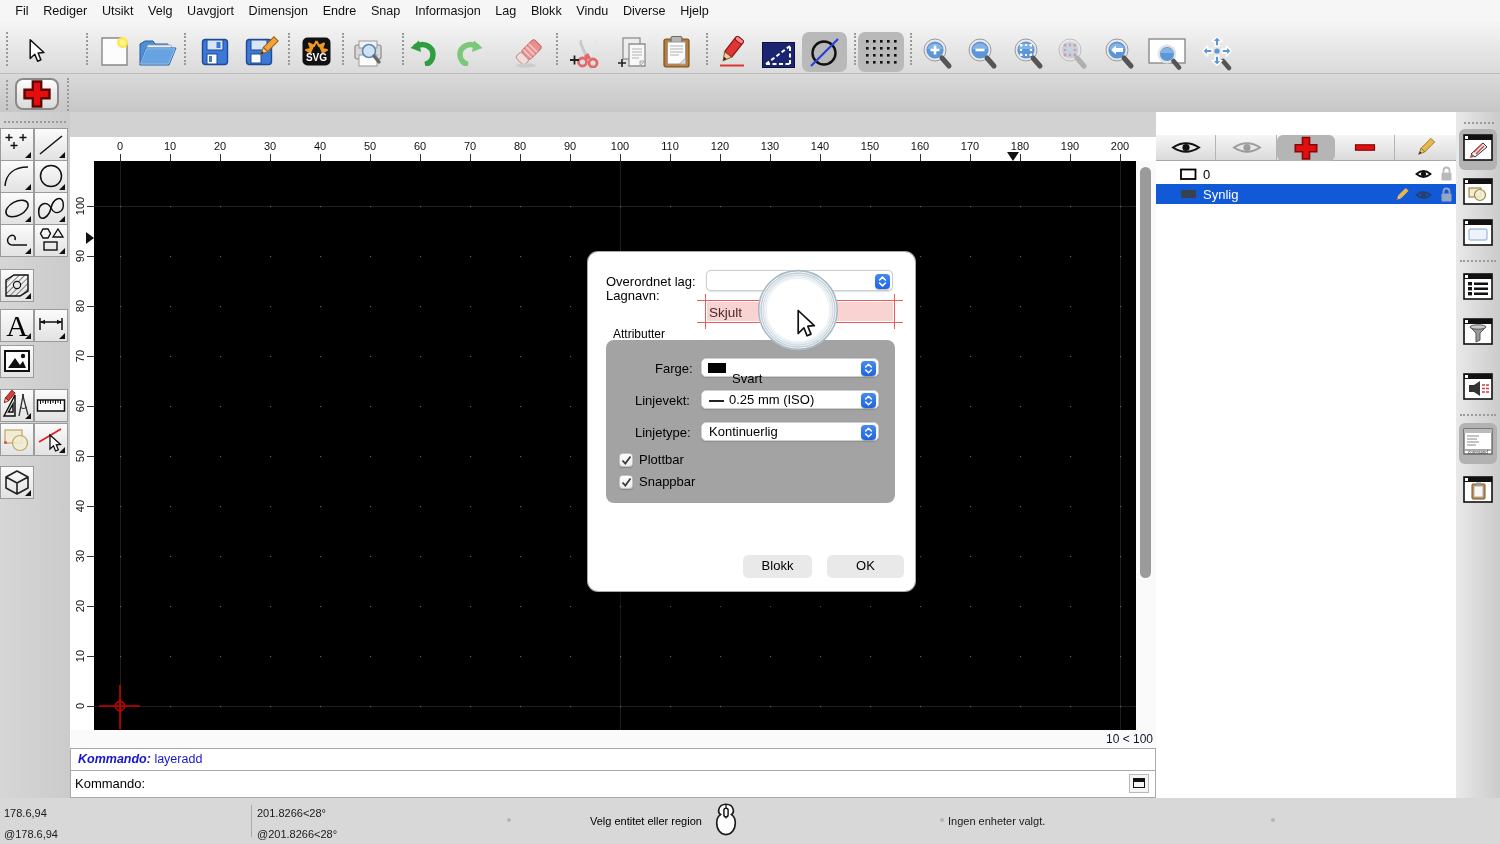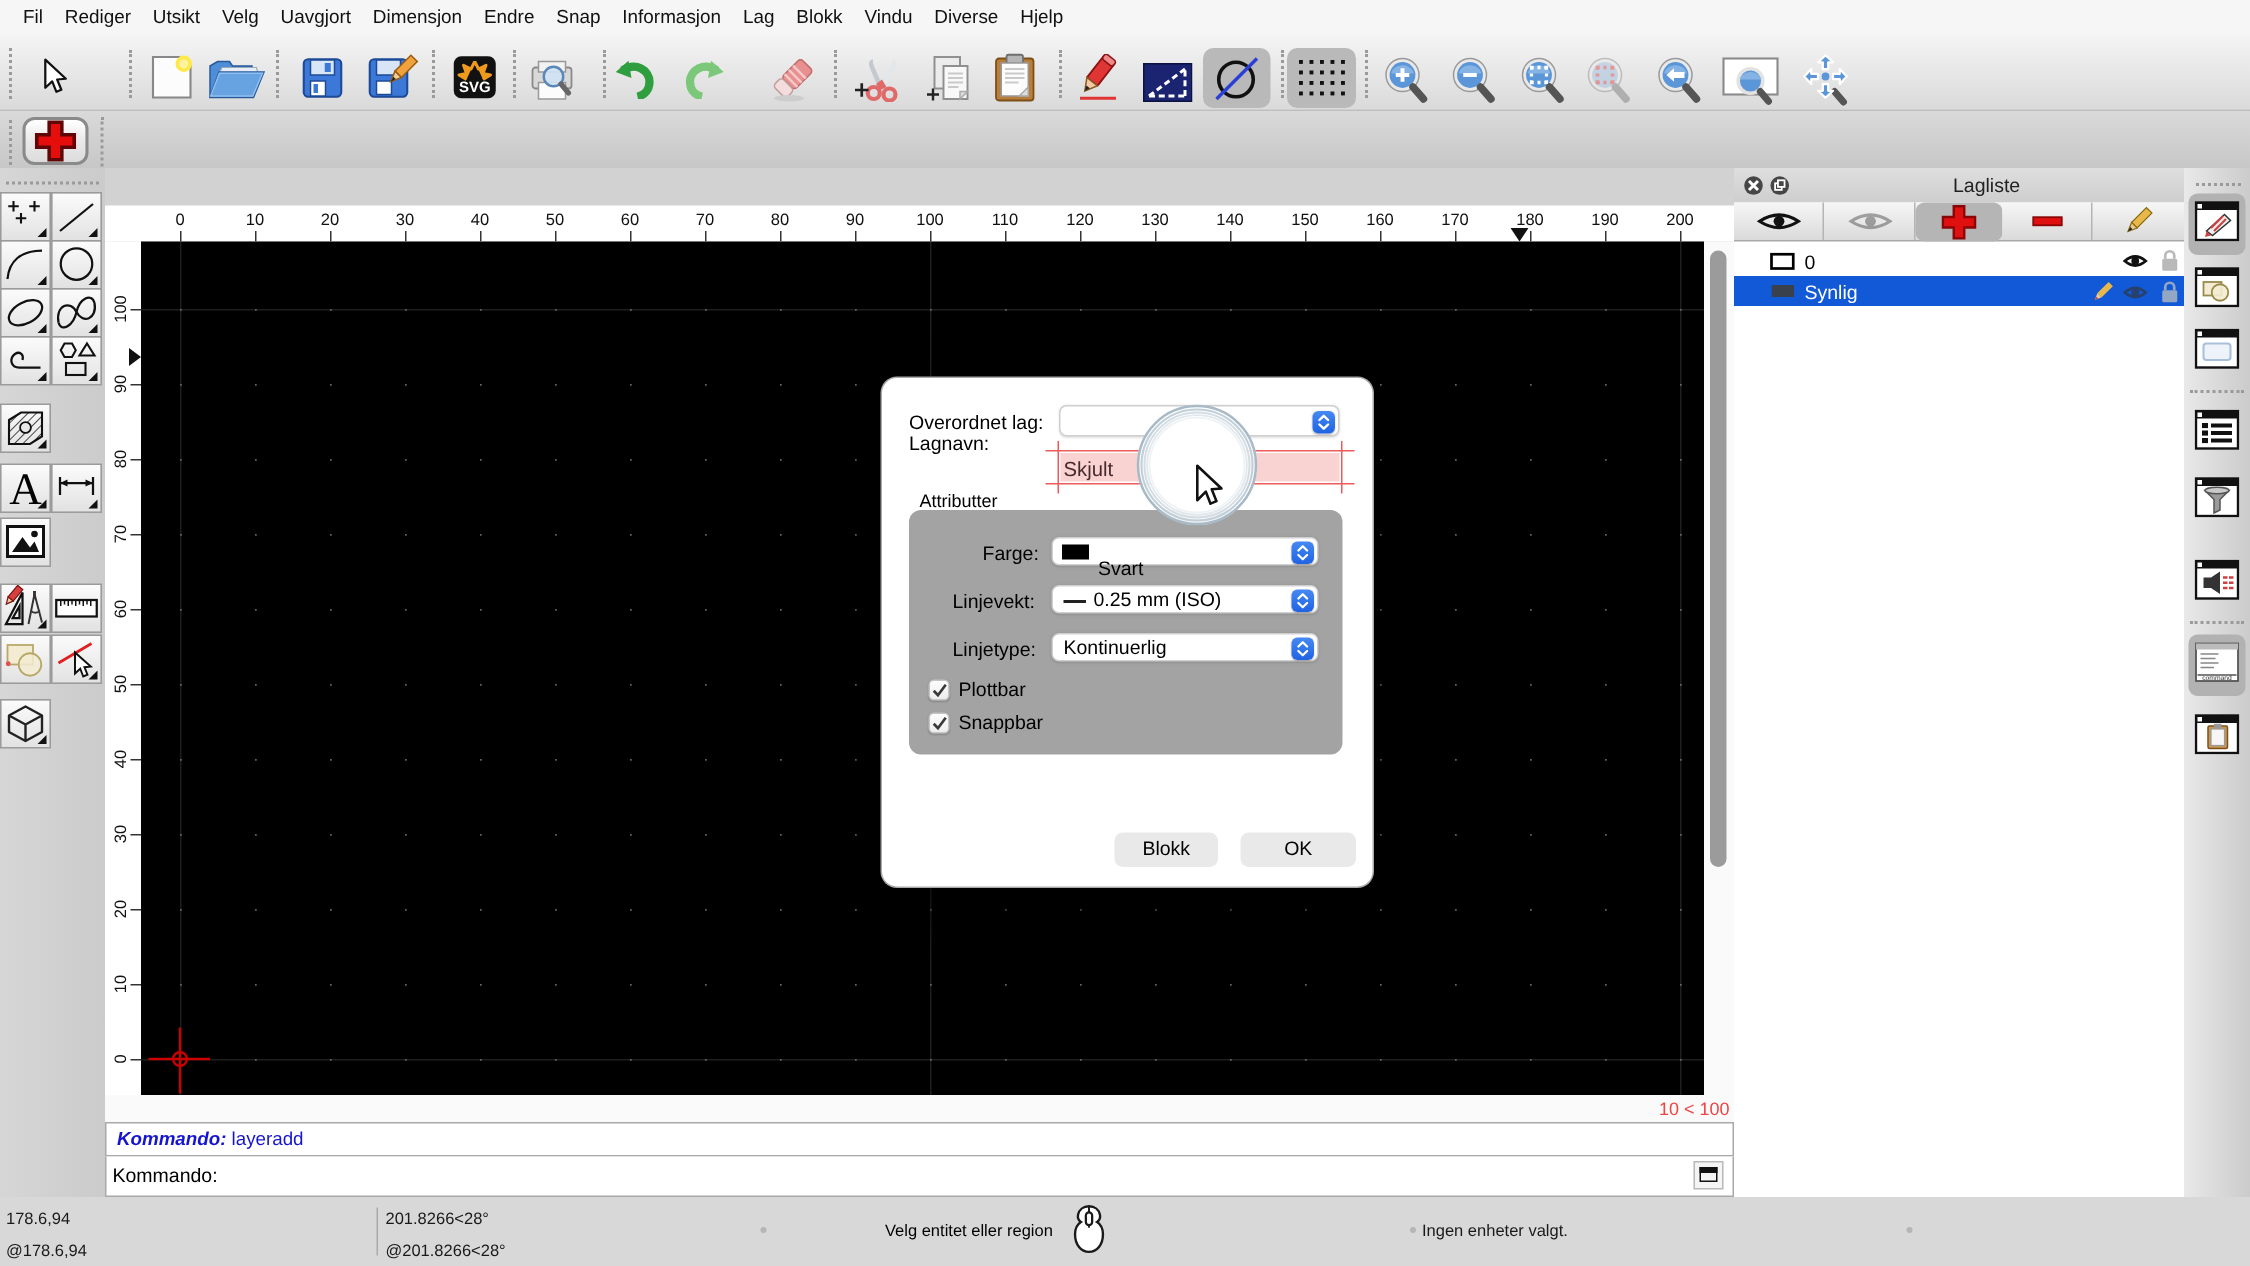--- a/index.html
+++ b/index.html
@@ -33,21 +33,21 @@
 
 
 #mdititle { left:70px; top:112px; width:1086px; height:25px; background:#d2d2d2; }
 #mdititle .t { position:absolute; left:520px; top:5px; font-size:12.5px; color:#333; }
 #hruler { left:70px; top:137px; width:1086px; height:24px; background:#fff; }
 #vruler { left:70px; top:161px; width:24px; height:569px; background:#fff; }
 #canvas { left:94px; top:161px; width:1042px; height:569px; background:#000; }
 #vscroll { left:1136px; top:161px; width:20px; height:569px; background:#fafafa; }
 #vthumb { position:absolute; left:4px; top:6px; width:11px; height:411px; background:#9b9b9b; border-radius:6px; }
 #hscrollarea { left:70px; top:730px; width:1086px; height:18px; background:#fafafa; }
-#gridinfo { right:3px; top:2px; position:absolute; font-size:12px; color:#ef4444; }
+#gridinfo { right:3px; top:2px; position:absolute; font-size:12px; color:#0f172a; }
 
 
 #cmdhist { left:70px; top:748px; width:1086px; height:23px; background:#fff; border:1px solid #a9a9a9; font-size:12.5px; padding:3px 0 0 7px; color:#1515cf; }
 #cmdinput { left:70px; top:771px; width:1086px; height:27px; background:#fff; border:1px solid #a9a9a9; border-top:none; font-size:13px; padding:5px 0 0 4px; color:#000; }
 
 
 #rpanel { left:1156px; top:112px; width:300px; height:686px; background:#fff; }
 #rptitle { position:absolute; left:0; top:0; width:300px; height:23px; background:linear-gradient(#dedede,#cecece); }
 #rptitle .t { position:absolute; left:146px; top:4px; font-size:13px; color:#222; }
 #rptools { position:absolute; left:0; top:23px; width:300px; height:26px; background:linear-gradient(#f6f6f6,#dadada); border-bottom:1px solid #aaa; }
@@ -566,30 +566,20 @@
 
   <div id="cmdhist" class="abs"><i><b>Kommando:</b></i> layeradd</div>
   <div id="cmdinput" class="abs">Kommando:
     <div style="position:absolute; right:6px; top:3px; width:20px; height:19px; background:#f4f4f4; border:1px solid #b9b9b9;">
       <div style="position:absolute;left:3px;top:3px;width:12px;height:10px;border:1.6px solid #111;"></div>
       <div style="position:absolute;left:3px;top:3px;width:12px;height:4px;background:#111;"></div>
     </div>
   </div>
 
   <div id="rpanel" class="abs">
-    <div id="rptitle">
-      <div class="t">Lagliste</div>
-      <svg style="position:absolute;left:6px;top:5px" width="40" height="14">
-        <circle cx="7" cy="6.7" r="6.2" fill="#464646"></circle>
-        <path d="M4 3.7 L10 9.7 M10 3.7 L4 9.7" stroke="#fff" stroke-width="2"></path>
-        <circle cx="24.5" cy="6.7" r="6.2" fill="#464646"></circle>
-        <rect x="21.4" y="5.2" width="4.4" height="4.4" fill="none" stroke="#fff" stroke-width="1.2"></rect>
-        <rect x="23.3" y="3.2" width="4.4" height="4.4" fill="#464646" stroke="#fff" stroke-width="1.2"></rect>
-      </svg>
-    </div>
     <div id="rptools">
       <div class="rtb" style="left:0;width:60px;"><svg width="60" height="25" viewBox="0 0 60 25">
             <g transform="translate(30,12.5)">
               <path d="M-13 0 Q0 -8.5 13 0 Q0 8.5 -13 0 Z" fill="none" stroke="#111" stroke-width="2"></path>
               <circle r="3.6" fill="#111"></circle>
             </g>
           </svg></div>
       <div class="rtb" style="left:61px;width:60px;"><svg width="60" height="25" viewBox="0 0 60 25">
             <g transform="translate(30,12.5)" opacity="0.35">
               <path d="M-13 0 Q0 -8.5 13 0 Q0 8.5 -13 0 Z" fill="none" stroke="#111" stroke-width="2"></path>

